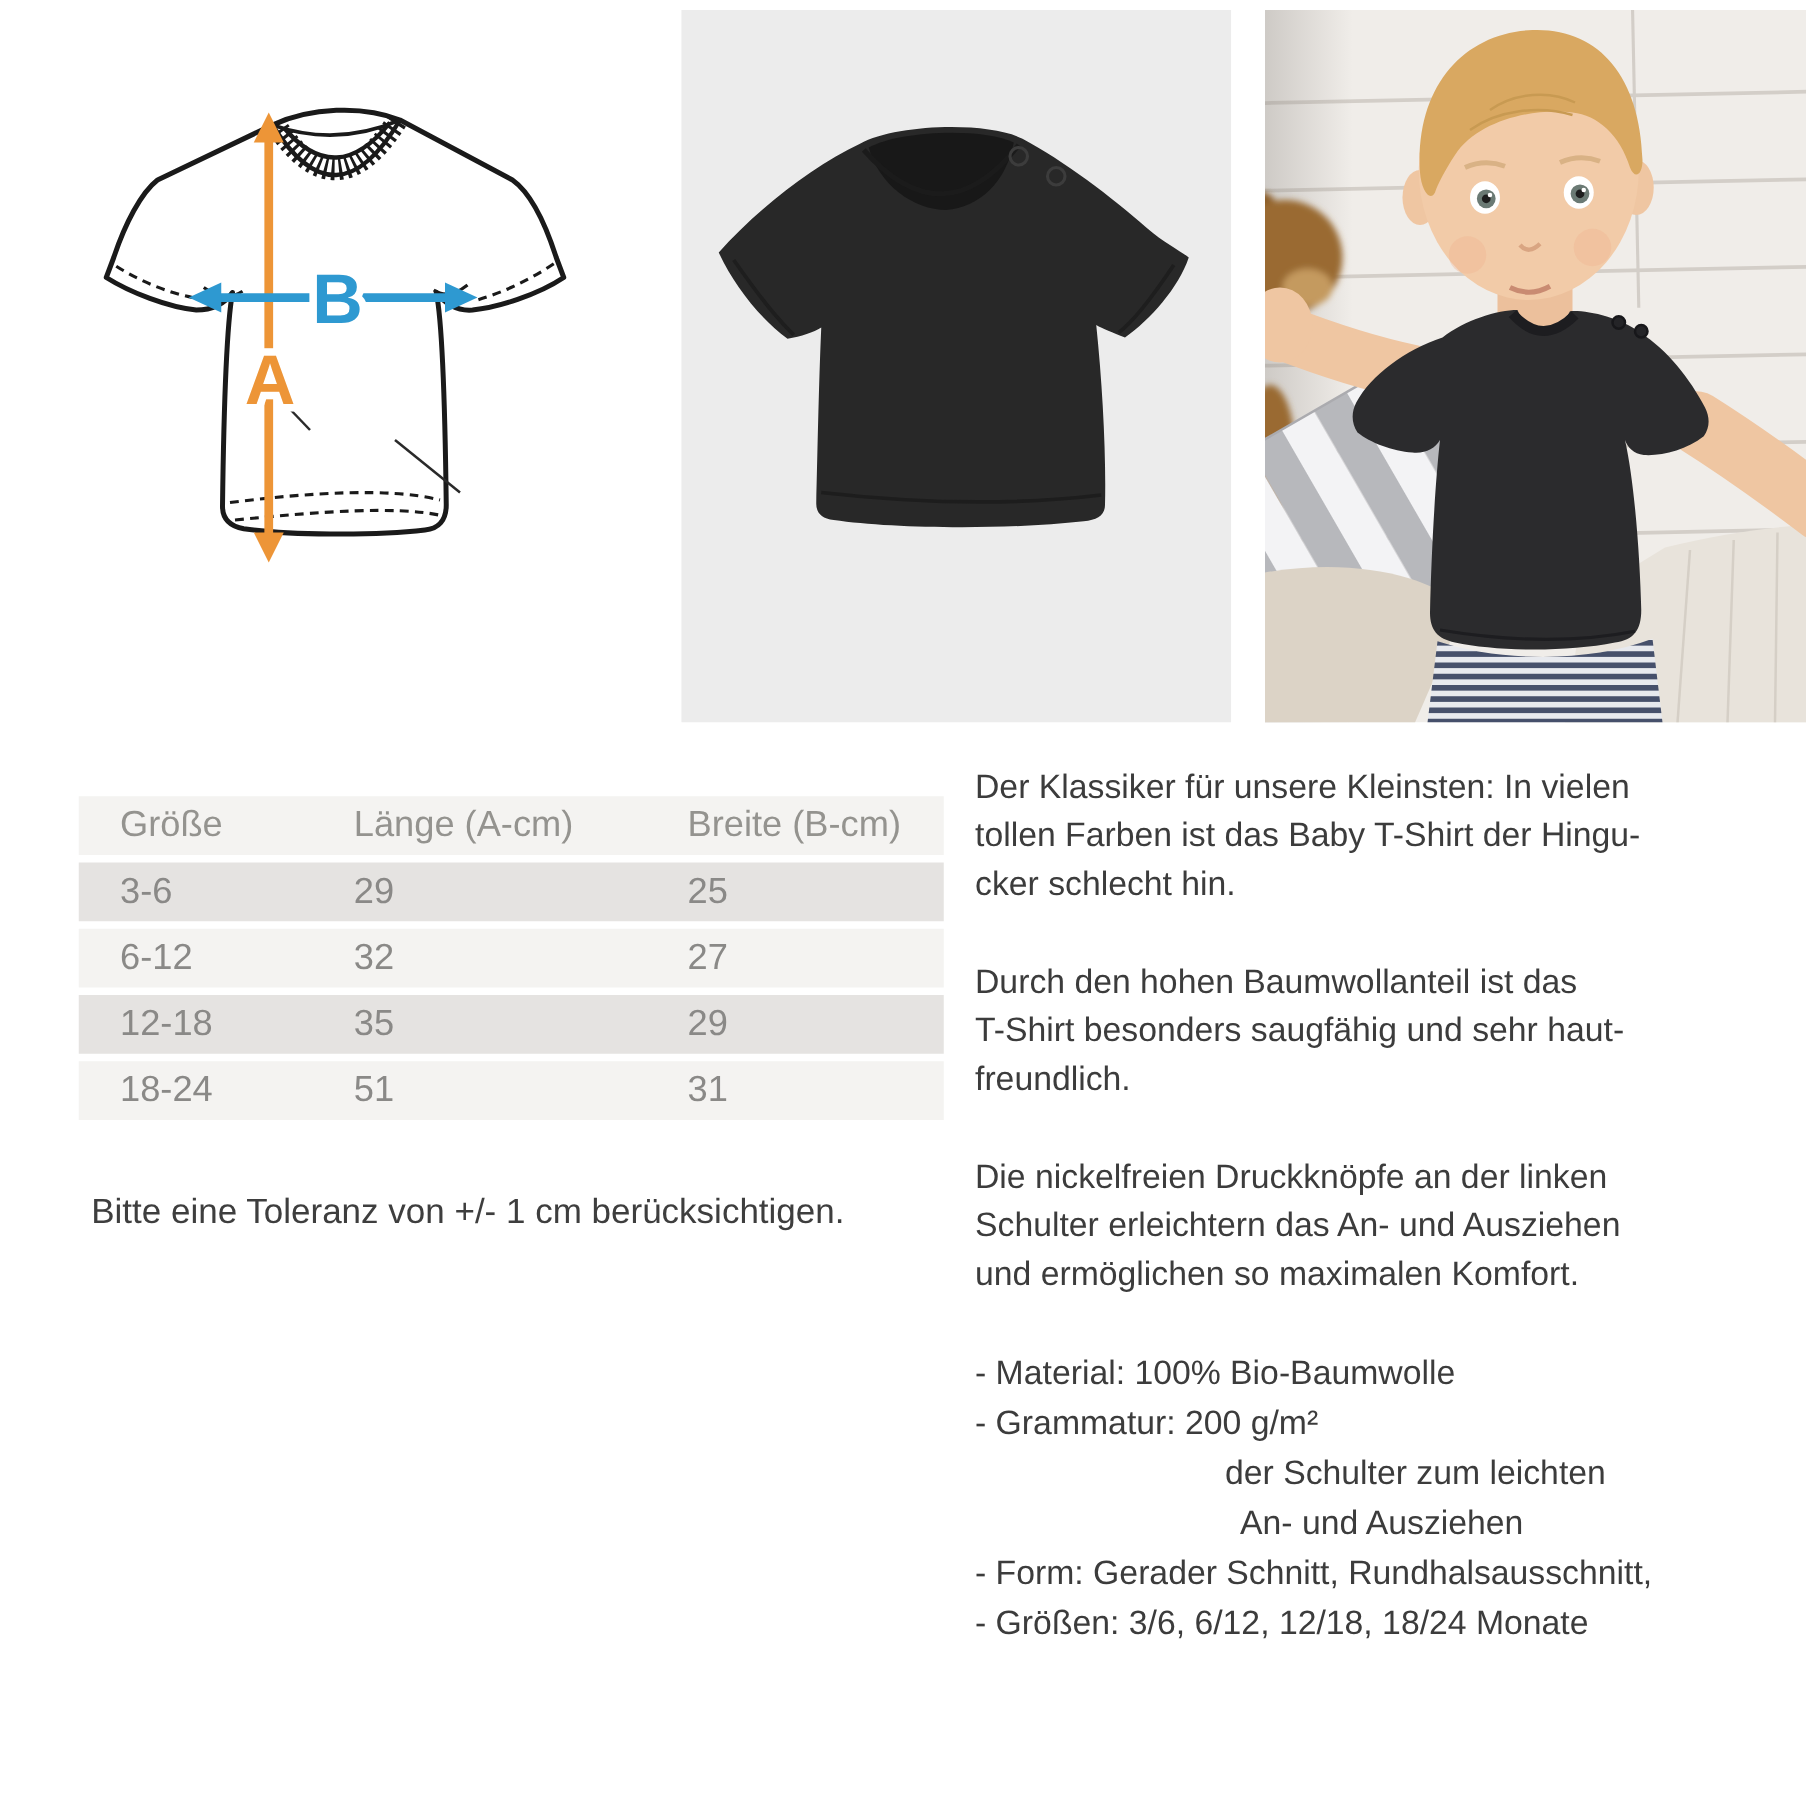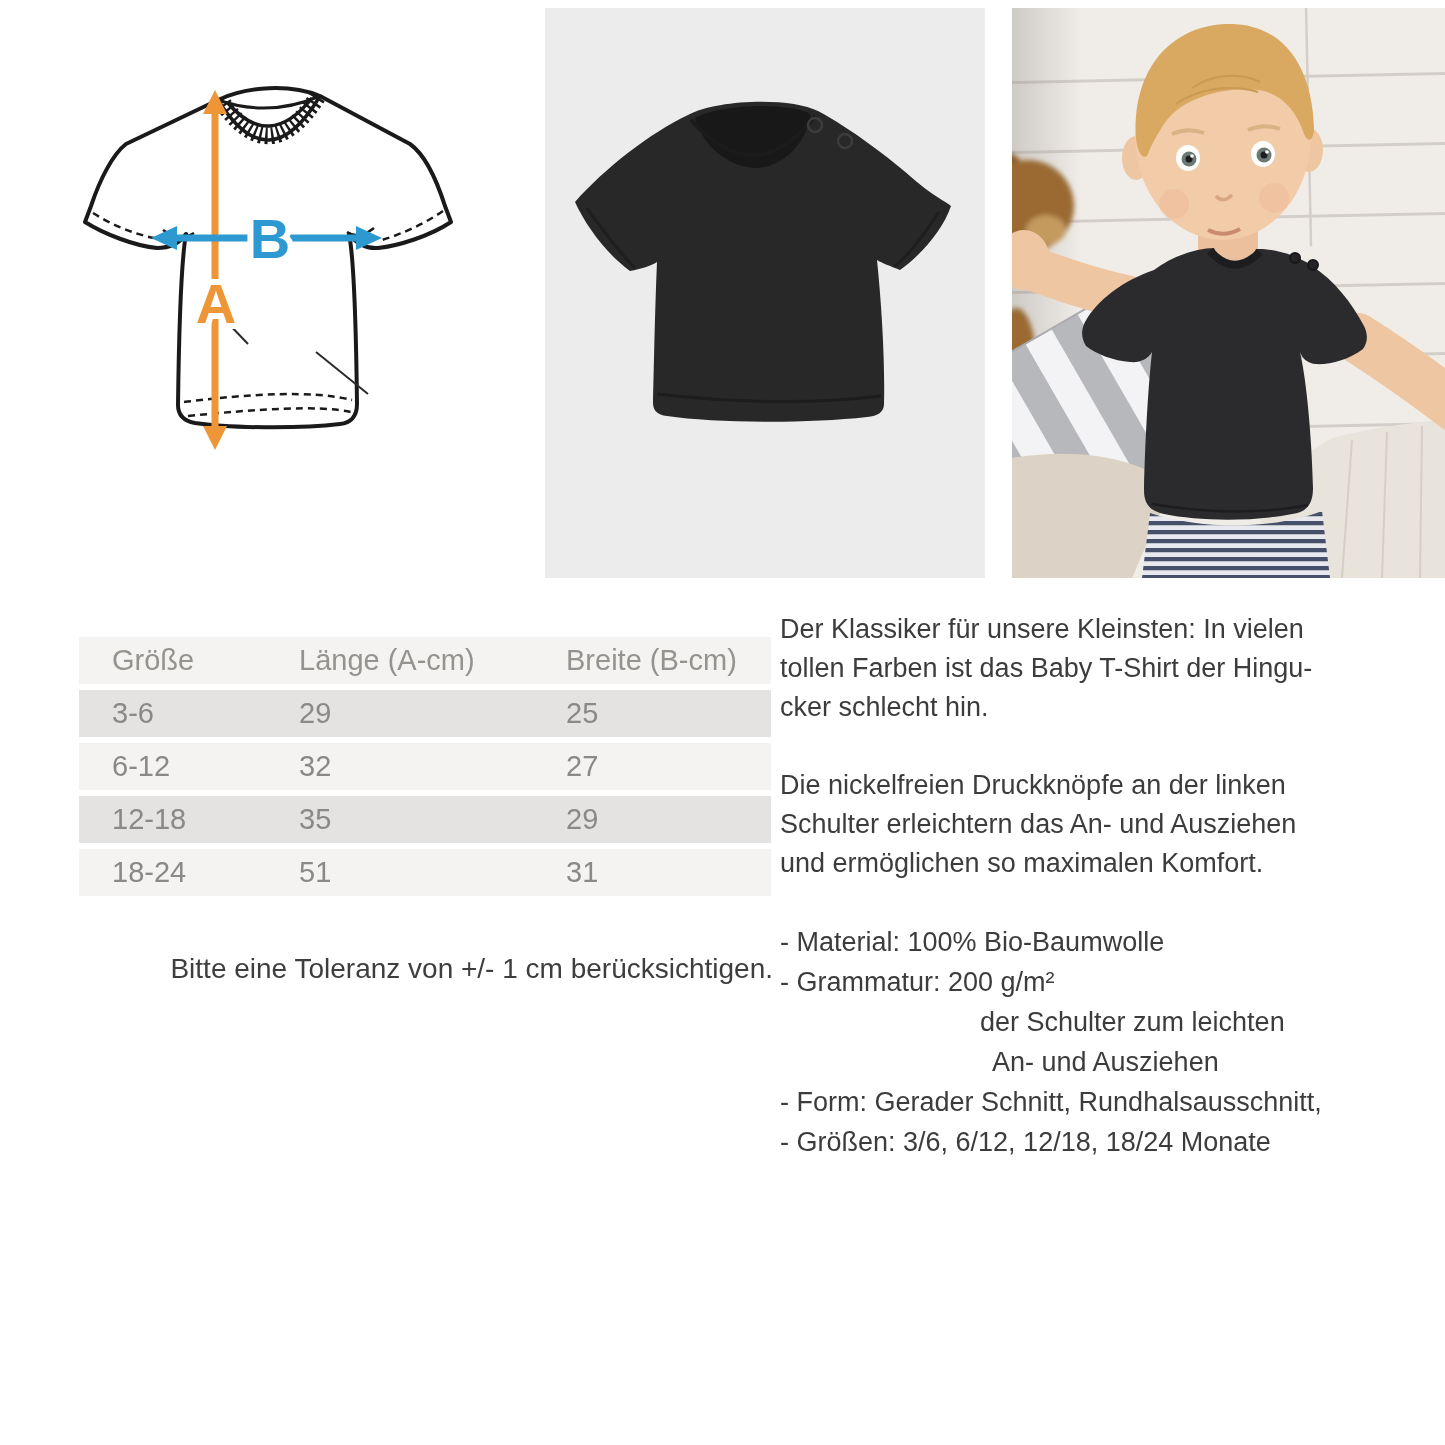--- a/index.html
+++ b/index.html
@@ -5,30 +5,30 @@
   html,body{margin:0;padding:0;background:#fff;}
   .page{position:relative;width:1445px;height:1445px;background:#ffffff;overflow:hidden;
         font-family:"Liberation Sans",sans-serif;color:#3c3c3c;}
 
   
   .diagram{position:absolute;left:68px;top:82px;width:395px;height:372px;}
   .photo-product{position:absolute;left:545px;top:8px;width:440px;height:570px;}
   .photo-model{position:absolute;left:1012px;top:8px;width:433px;height:570px;}
 
   
-  .size-table{position:absolute;left:79px;top:637px;width:692px;font-size:29px;}
+  .size-table{position:absolute;left:63px;top:637px;width:692px;font-size:29px;}
   .t-row{display:grid;grid-template-columns:220px 267px 205px;align-items:center;
          height:47px;margin-bottom:6px;}
   .t-row > div:first-child{padding-left:33px;}
   .t-head{background:#F4F3F1;color:#94938F;}
   .row-a{background:#E5E3E1;color:#8A8987;}
   .row-b{background:#F4F3F1;color:#8A8987;}
 
   .tolerance{position:absolute;left:73px;top:952px;width:700px;
-             font-size:28px;color:#3E3E3E;line-height:34px;text-align:right;}
+             font-size:28px;color:#3E3E3E;line-height:34px;}
 
   
   .description{position:absolute;left:780px;top:610px;width:655px;
                font-size:27px;line-height:39px;color:#3C3C3C;}
   .description p{margin:0 0 39px 0;white-space:pre-line;}
   .spec-line{line-height:40px;white-space:pre;}
   .spec-indent-1{padding-left:200px;}
   .spec-indent-2{padding-left:212px;}
 
   svg{display:block;}
@@ -242,20 +242,23 @@
       <div>31</div>
     </div>
   </div>
 
   <div class="tolerance">Bitte eine Toleranz von +/- 1 cm berücksichtigen.</div>
 
   <div class="description">
     <p>Der Klassiker für unsere Kleinsten: In vielen
 tollen Farben ist das Baby T-Shirt der Hingu-
 cker schlecht hin.</p>
+    <p>Durch den hohen Baumwollanteil ist das
+T-Shirt besonders saugfähig und sehr haut-
+freundlich.</p>
     <p>Die nickelfreien Druckknöpfe an der linken
 Schulter erleichtern das An- und Ausziehen
 und ermöglichen so maximalen Komfort.</p>
     <div class="spec-line">- Material: 100% Bio-Baumwolle</div>
     <div class="spec-line">- Grammatur: 200 g/m²</div>
     <div class="spec-line spec-indent-1">der Schulter zum leichten</div>
     <div class="spec-line spec-indent-2">An- und Ausziehen</div>
     <div class="spec-line">- Form: Gerader Schnitt, Rundhalsausschnitt,</div>
     <div class="spec-line">- Größen: 3/6, 6/12, 12/18, 18/24 Monate</div>
   </div>

